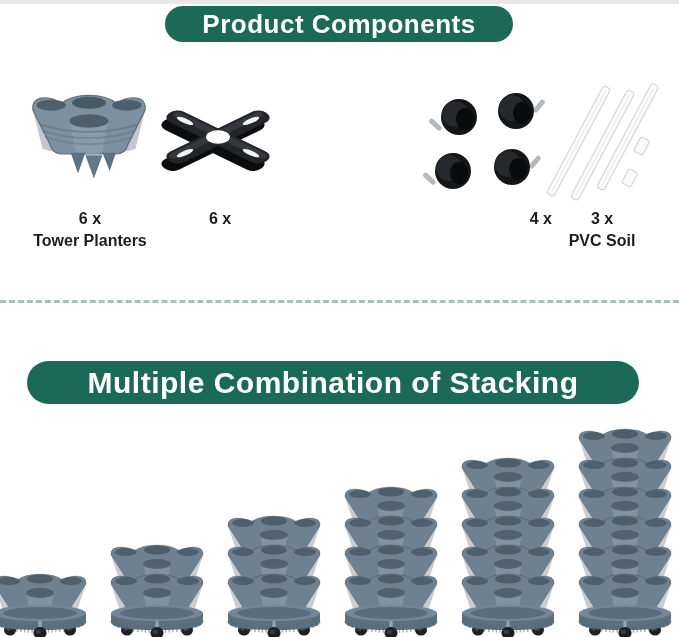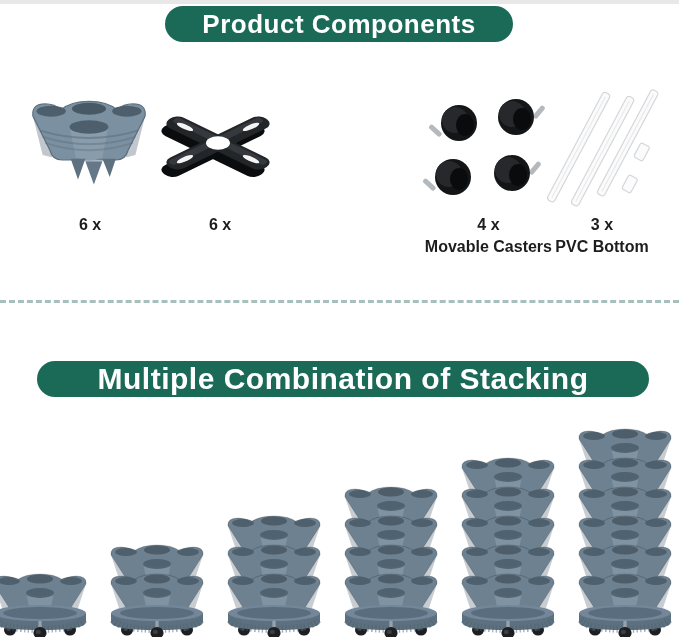--- a/index.html
+++ b/index.html
@@ -7,23 +7,23 @@
     position:relative;width:679px;height:637px;background:#ffffff;
     overflow:hidden;margin:4px auto;
     font-family:"Liberation Sans","DejaVu Sans",sans-serif;
   }
   .pill{
     position:absolute;background:#1b6a57;color:#ffffff;
     display:flex;align-items:center;justify-content:center;
     font-weight:bold;letter-spacing:.5px;white-space:nowrap;
   }
   .pill.h1{left:165px;top:2px;width:348px;height:36px;border-radius:19px;font-size:26px;}
-  .pill.h2{left:37px;top:357px;width:612px;height:36px;border-radius:23px;font-size:30px;}
+  .pill.h2{left:27px;top:357px;width:612px;height:43px;border-radius:23px;font-size:30px;}
   .components{position:absolute;left:0;top:66px;width:679px;height:176px;}
-  .comp-col{position:absolute;top:10px;display:flex;flex-direction:column;align-items:center;}
+  .comp-col{position:absolute;top:4px;display:flex;flex-direction:column;align-items:center;}
   .comp-col .iconbox{height:132px;display:flex;align-items:center;justify-content:center;}
   .comp-label{margin-top:2px;text-align:center;color:#1d1d1d;font-size:16px;font-weight:600;line-height:1.35;}
   .col1{left:15px;width:150px;}
   .col2{left:150px;width:140px;}
   .col3{left:275px;width:140px;}
   .col4{left:402px;width:150px;align-items:flex-end;}
   .col5{left:537px;width:130px;}
   .divider{position:absolute;left:0;top:296px;width:679px;height:0;border-top:3px dashed #a7c0bb;}
   .stacks{
     position:absolute;left:-10px;right:4px;bottom:2px;height:225px;
@@ -58,20 +58,21 @@
             <path d="M35,49 L41,66 L47,49 Z" fill="#5d7181"></path>
             <path d="M47,51 L54,70 L61,51 Z" fill="#64788a"></path>
             <path d="M61,49 L67,64 L72,49 Z" fill="#5d7181"></path>
             <path d="M4,14 L18,42 L20,48 L12,46 Z" fill="#4d5f6c" opacity=".35"></path>
             <path d="M96,14 L82,42 L80,48 L88,46 Z" fill="#4d5f6c" opacity=".35"></path>
           </g>
         </svg>
       </div>
       <div class="comp-label">
         <div>6 x</div>
+        <div>Tower Planters</div>
       </div>
     </div>
 
     <div class="comp-col col2">
       <div class="iconbox">
         <svg width="132" height="110" viewBox="0 0 132 110">
           <g transform="translate(64,52) scale(1,0.62)">
             <g fill="#0b0c0d" transform="translate(-5,12)">
               <rect x="-62" y="-11" width="124" height="22" rx="10" transform="rotate(38)"></rect>
               <rect x="-62" y="-11" width="124" height="22" rx="10" transform="rotate(-38)"></rect>
@@ -126,21 +127,20 @@
               <rect x="12" y="-26" width="5" height="15" rx="2" fill="#b4b9be" transform="rotate(40)"></rect>
               <circle r="18" fill="#141517"></circle>
                 <circle cx="-4" cy="-3" r="13" fill="#26282b"></circle>
                 <ellipse cx="6" cy="2" rx="9" ry="11" fill="#0a0b0c"></ellipse>
             </g>
           </g>
         </svg>
       </div>
       <div class="comp-label">
         <div>4 x</div>
-        <div>Movable Casters</div>
       </div>
     </div>
 
     <div class="comp-col col5">
       <div class="iconbox">
         <svg width="124" height="126" viewBox="0 0 124 126">
           <g fill="#fbfbfb" stroke="#d4d6d9" stroke-width="1.2">
             <g transform="translate(10,118) rotate(-62)">
               <rect x="0" y="-4" width="122" height="8" rx="3"></rect>
               <line x1="4" y1="0" x2="118" y2="0" stroke="#e8eaec"></line>
@@ -157,21 +157,21 @@
                 <rect x="0" y="-5" width="16" height="10" rx="2"></rect>
               </g>
             <g transform="translate(86,108) rotate(-62)">
                 <rect x="0" y="-5" width="16" height="10" rx="2"></rect>
               </g>
           </g>
         </svg>
       </div>
       <div class="comp-label">
         <div>3 x</div>
-        <div>PVC Bottom</div>
+        <div>PVC Soil</div>
       </div>
     </div>
 
   </div>
 
   <div class="divider"></div>
 
   <div class="pill h2">
     <span>Multiple Combination of Stacking</span>
   </div>

